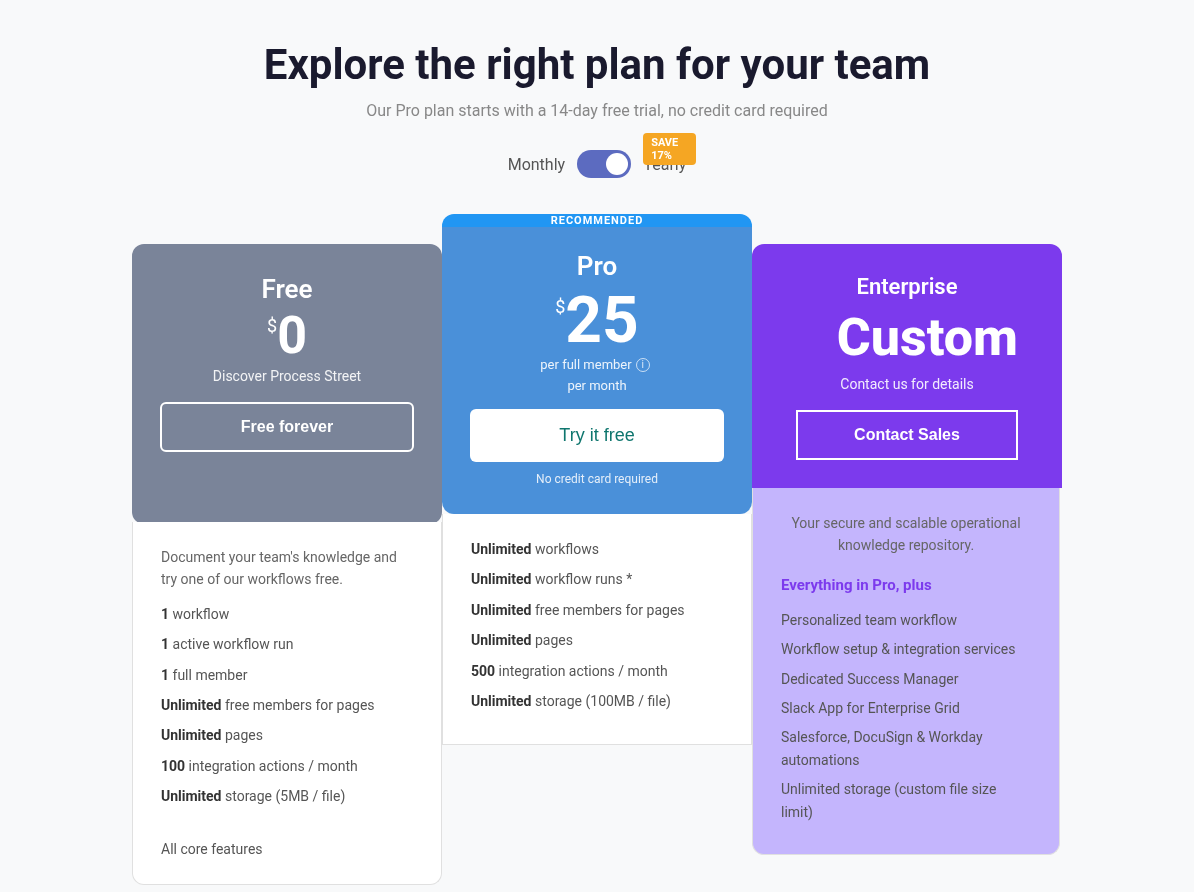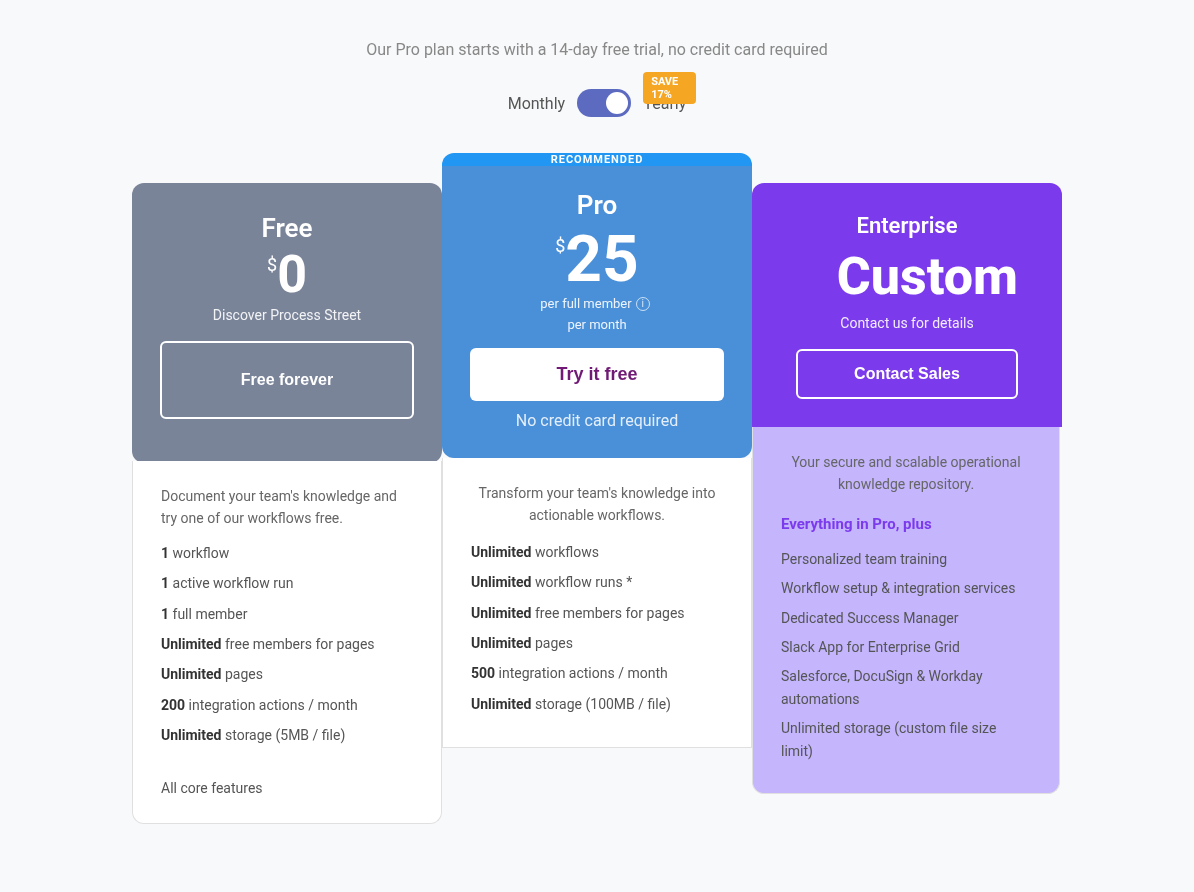--- a/index.html
+++ b/index.html
@@ -126,21 +126,21 @@
     .plan-free .plan-tagline {
       text-align: center;
       font-size: 14px;
       margin-bottom: 18px;
       color: rgba(255,255,255,0.9);
     }
 
     .plan-free .plan-btn {
       display: block;
       width: 100%;
-      padding: 28px;
+      padding: 14px;
       border: 2px solid white;
       background: transparent;
       color: white;
       font-size: 16px;
       font-weight: 600;
       border-radius: 6px;
       cursor: pointer;
       text-align: center;
     }
 
@@ -244,33 +244,33 @@
       justify-content: center;
       font-size: 10px;
       color: rgba(255,255,255,0.8);
     }
 
     .plan-pro .plan-btn {
       display: block;
       width: 100%;
       padding: 16px;
       background: white;
-      color: #701a75;
+      color: #0f766e;
       font-size: 18px;
-      font-weight: 700;
+      font-weight: 400;
       border: none;
       border-radius: 6px;
       cursor: pointer;
       text-align: center;
       margin-bottom: 10px;
     }
 
     .plan-pro .no-cc {
       text-align: center;
-      font-size: 16px;
+      font-size: 12px;
       color: rgba(255,255,255,0.85);
     }
 
     .plan-pro-features {
       background: white;
       padding: 24px 28px;
       color: #555;
       font-size: 14px;
       line-height: 1.6;
       border: 1px solid #e0e0e0;
@@ -331,21 +331,21 @@
 
     .plan-enterprise .plan-btn {
       display: block;
       width: 100%;
       padding: 14px;
       border: 2px solid white;
       background: transparent;
       color: white;
       font-size: 16px;
       font-weight: 600;
-      border-radius: 6px;
+      border-radius: 0;
       cursor: pointer;
       text-align: center;
     }
 
     .plan-enterprise-features {
       background: #c4b5fd;
       padding: 24px 28px;
       border-radius: 0 0 12px 12px;
       color: #555;
       font-size: 14px;
@@ -370,20 +370,21 @@
 
     .plan-enterprise-features .feature-item {
       margin-bottom: 7px;
       color: #555;
     }
   </style>
 </head>
 <body>
 
 <div class="page-header">
+  <h1 class="page-title">Explore the right plan for your team</h1>
   <p class="page-subtitle">Our Pro plan starts with a 14-day free trial, no credit card required</p>
 </div>
 
 <div class="billing-toggle">
   <span class="billing-label">Monthly</span>
   <div class="toggle-track">
     <div class="toggle-thumb"></div>
   </div>
   <div class="yearly-label-wrap">
     <span class="billing-label">Yearly</span>
@@ -402,21 +403,21 @@
       <div class="plan-tagline">Discover Process Street</div>
       <button class="plan-btn">Free forever</button>
     </div>
     <div class="plan-free-features">
       <p>Document your team's knowledge and try one of our workflows free.</p>
       <div class="feature-item"><strong>1</strong> workflow</div>
       <div class="feature-item"><strong>1</strong> active workflow run</div>
       <div class="feature-item"><strong>1</strong> full member</div>
       <div class="feature-item"><strong>Unlimited</strong> free members for pages</div>
       <div class="feature-item"><strong>Unlimited</strong> pages</div>
-      <div class="feature-item"><strong>200</strong> integration actions / month</div>
+      <div class="feature-item"><strong>100</strong> integration actions / month</div>
       <div class="feature-item"><strong>Unlimited</strong> storage (5MB / file)</div>
       <br>
       <div>All core features</div>
     </div>
   </div>
 
   <div class="plan-pro-wrapper">
     <div class="recommended-badge">RECOMMENDED</div>
     <div class="plan-pro">
       <div class="plan-name">Pro</div>
@@ -426,41 +427,40 @@
       <div class="price-per">
         <span>per full member</span>
         <span class="info-icon">i</span>
         <br>
       </div>
       <div style="text-align:center; font-size:13px; color:rgba(255,255,255,0.9); margin-top:-14px; margin-bottom:16px;">per month</div>
       <button class="plan-btn">Try it free</button>
       <div class="no-cc">No credit card required</div>
     </div>
     <div class="plan-pro-features">
-      <p>Transform your team's knowledge into actionable workflows.</p>
       <div class="feature-item"><strong>Unlimited</strong> workflows</div>
       <div class="feature-item"><strong>Unlimited</strong> workflow runs *</div>
       <div class="feature-item"><strong>Unlimited</strong> free members for pages</div>
       <div class="feature-item"><strong>Unlimited</strong> pages</div>
       <div class="feature-item"><strong>500</strong> integration actions / month</div>
       <div class="feature-item"><strong>Unlimited</strong> storage (100MB / file)</div>
     </div>
   </div>
 
   <div class="plan-enterprise-wrapper">
     <div class="plan-enterprise">
       <div class="plan-name">Enterprise</div>
       <div class="custom-price">Custom</div>
       <div class="plan-tagline">Contact us for details</div>
       <button class="plan-btn">Contact Sales</button>
     </div>
     <div class="plan-enterprise-features">
       <p class="desc">Your secure and scalable operational knowledge repository.</p>
       <div class="everything-plus">Everything in Pro, plus</div>
-      <div class="feature-item">Personalized team training</div>
+      <div class="feature-item">Personalized team workflow</div>
       <div class="feature-item">Workflow setup &amp; integration services</div>
       <div class="feature-item">Dedicated Success Manager</div>
       <div class="feature-item">Slack App for Enterprise Grid</div>
       <div class="feature-item">Salesforce, DocuSign &amp; Workday automations</div>
       <div class="feature-item">Unlimited storage (custom file size limit)</div>
     </div>
   </div>
 
 </div>
 

